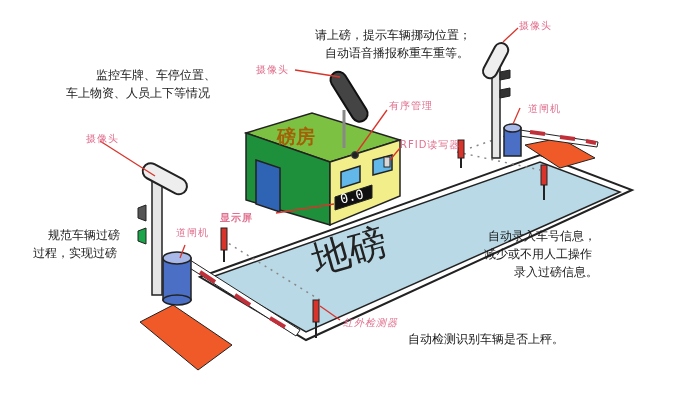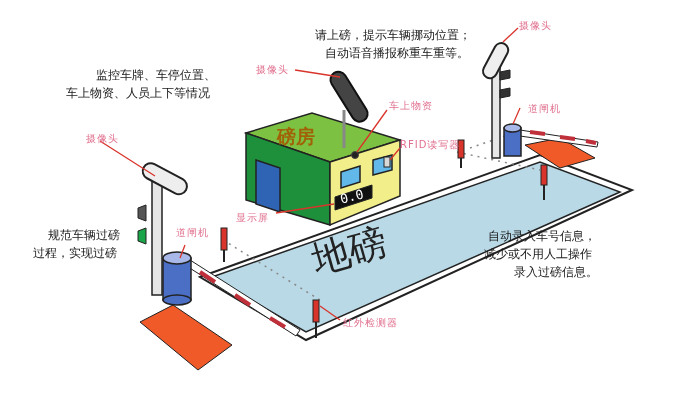--- a/index.html
+++ b/index.html
@@ -168,37 +168,40 @@
     </g>
   </svg>
 
   <div class="big-label" style="left:277px; top:124px;">磅房</div>
   <div class="scale-text" style="left:320px; top:235px;">地磅</div>
   <div class="display-value" style="left:340px; top:189px;">0.0</div>
 
   <div class="label" style="left:256px; top:63px;">摄像头</div>
   <div class="label" style="left:519px; top:19px;">摄像头</div>
   <div class="label" style="left:86px; top:132px;">摄像头</div>
-  <div class="label" style="left:389px; top:99px;">车上物资</div>
+  <div class="label" style="left:389px; top:99px;">有序管理</div>
   <div class="label" style="left:400px; top:138px;">RFID读写器</div>
   <div class="label" style="left:528px; top:102px;">道闸机</div>
   <div class="label" style="left:176px; top:226px;">道闸机</div>
-  <div class="label" style="left:236px; top:211px;">显示屏</div>
-  <div class="label" style="left:343px; top:316px;">红外检测器</div>
+  <div class="label" style="left:220px; top:211px;font-weight:bold;">显示屏</div>
+  <div class="label" style="left:343px; top:316px;font-style:italic;">红外检测器</div>
 
   <div class="note" style="left:315px; top:26px;">
     <span style="padding-left:0px;">请上磅，提示车辆挪动位置；</span>
     <span style="padding-left:10px;">自动语音播报称重车重等。</span>
   </div>
   <div class="note" style="left:66px; top:66px;">
     <span style="padding-left:30px;">监控车牌、车停位置、</span>
     <span>车上物资、人员上下等情况</span>
   </div>
   <div class="note" style="left:33px; top:226px;">
     <span style="padding-left:15px;">规范车辆过磅</span>
     <span>过程，实现过磅</span>
   </div>
   <div class="note" style="left:484px; top:227px;">
     <span style="padding-left:4px;">自动录入车号信息，</span>
     <span>减少或不用人工操作</span>
     <span style="padding-left:30px;">录入过磅信息。</span>
   </div>
+  <div class="note" style="left:408px; top:330px;">
+    <span>自动检测识别车辆是否上秤。</span>
+  </div>
 </div>
 
 </body></html>

